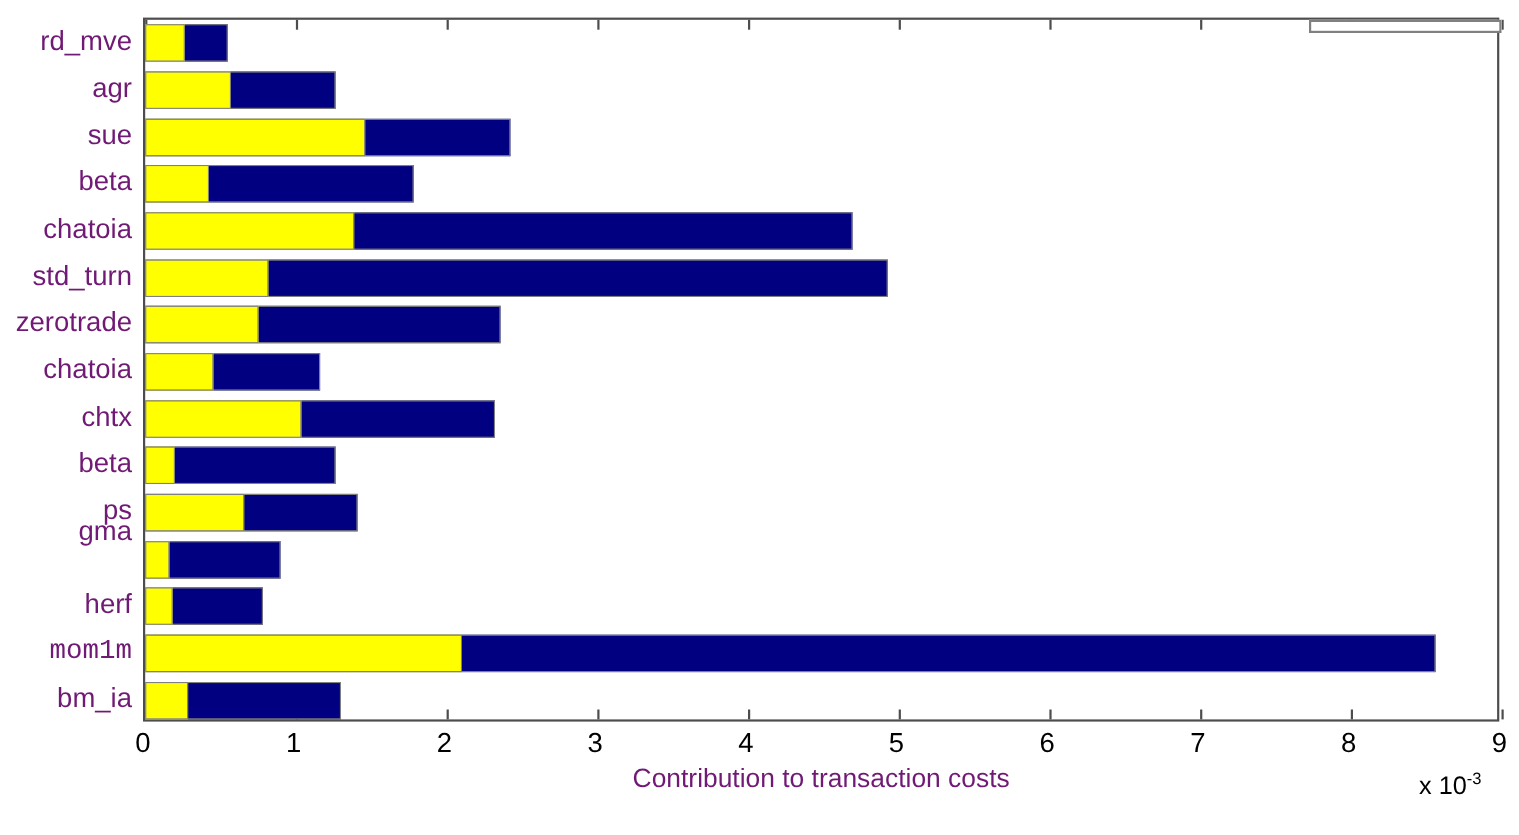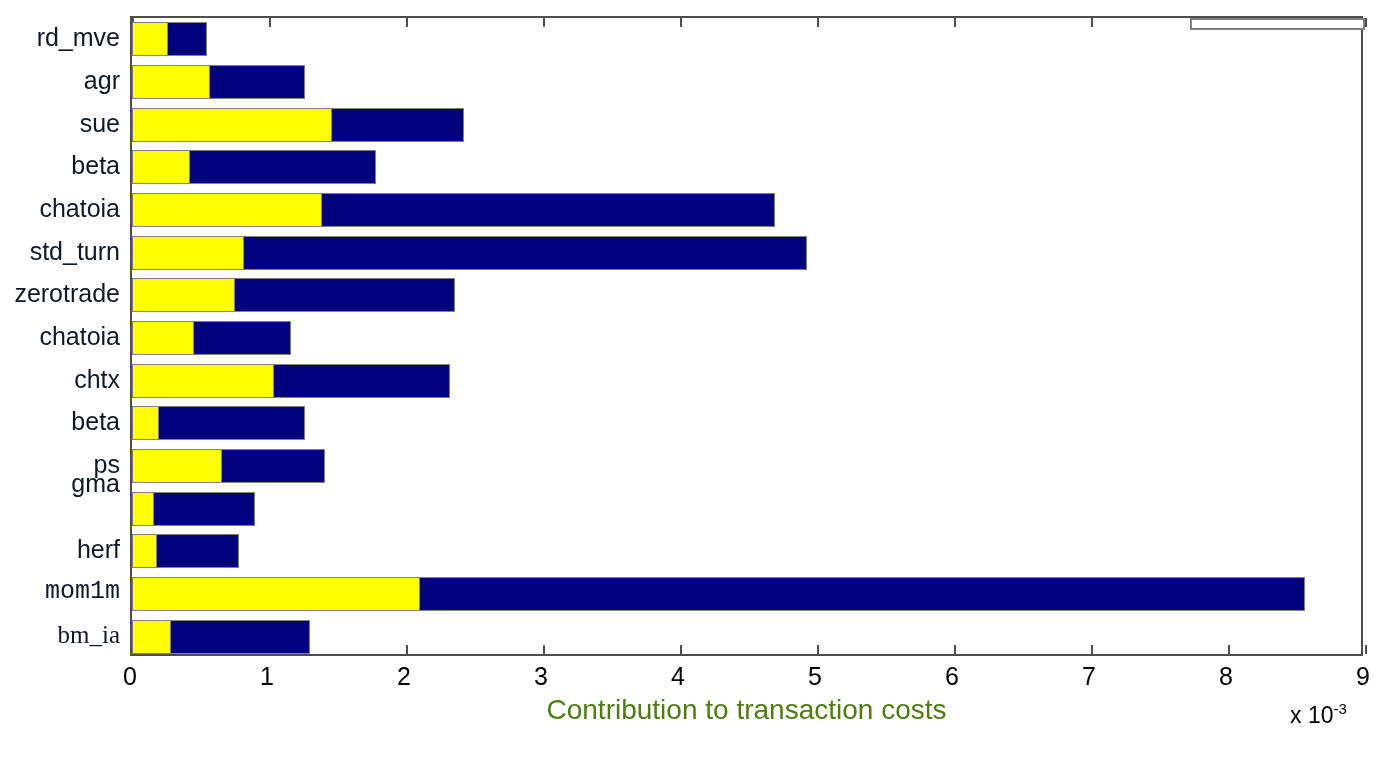--- a/index.html
+++ b/index.html
@@ -57,21 +57,21 @@
     left: 0;
   }
 
   
   .ytick-label {
     position: absolute;
     right: 1385px;
     text-align: right;
     white-space: nowrap;
     font-size: 25px;
-    color: #0f172a;
+    color: #701a75;
     line-height: 34px;
   }
   #y-labels {
     position: absolute;
     left: 0; top: 16px;
     width: 1381px;
     height: 640px;
   }
   #y-labels .ytick-label {
     right: auto;
@@ -102,22 +102,22 @@
     color: #000000;
     transform: translateX(-50%);
     white-space: nowrap;
   }
   #xlabel-title {
     position: absolute;
     top: 694px;
     left: 130px;
     width: 1233px;
     text-align: center;
-    font-size: 28px;
-    color: #4d7c0f;
+    font-size: 24px;
+    color: #701a75;
     white-space: nowrap;
   }
   #exponent {
     position: absolute;
     top: 700px;
     left: 1290px;
     font-size: 23px;
     color: #000000;
     white-space: nowrap;
   }
@@ -171,21 +171,21 @@
       <div class="ytick-label" style="top: 175px;">chatoia</div>
       <div class="ytick-label" style="top: 217.667px;">std_turn</div>
       <div class="ytick-label" style="top: 260.333px;">zerotrade</div>
       <div class="ytick-label" style="top: 303px;">chatoia</div>
       <div class="ytick-label" style="top: 345.667px;">chtx</div>
       <div class="ytick-label" style="top: 388.333px; padding-left: 32px;">beta</div>
       <div class="ytick-label" style="top: 431px;">ps</div>
       <div class="ytick-label" style="top: 450px;">gma</div>
       <div class="ytick-label" style="top: 516.333px;">herf</div>
       <div class="ytick-label" style="top: 559px; font-family: Liberation Mono, monospace;">mom1m</div>
-      <div class="ytick-label" style="top: 601.667px; font-family: Liberation Serif, serif;">bm_ia</div>
+      <div class="ytick-label" style="top: 601.667px;">bm_ia</div>
     </div>
 
   <div id="plot-area">
     <div id="bars-layer">
         <div class="bar-row" style="top: 4.33333px;">
           <div class="seg isolation" title="rd_mve Isolation: 0.55" style="width: 75.35px;"></div>
           <div class="seg combined" title="rd_mve Combined: 0.26" style="width: 35.62px;"></div>
         </div>
         <div class="bar-row" style="top: 47px;">
           <div class="seg isolation" title="agr Isolation: 1.26" style="width: 172.62px;"></div>

